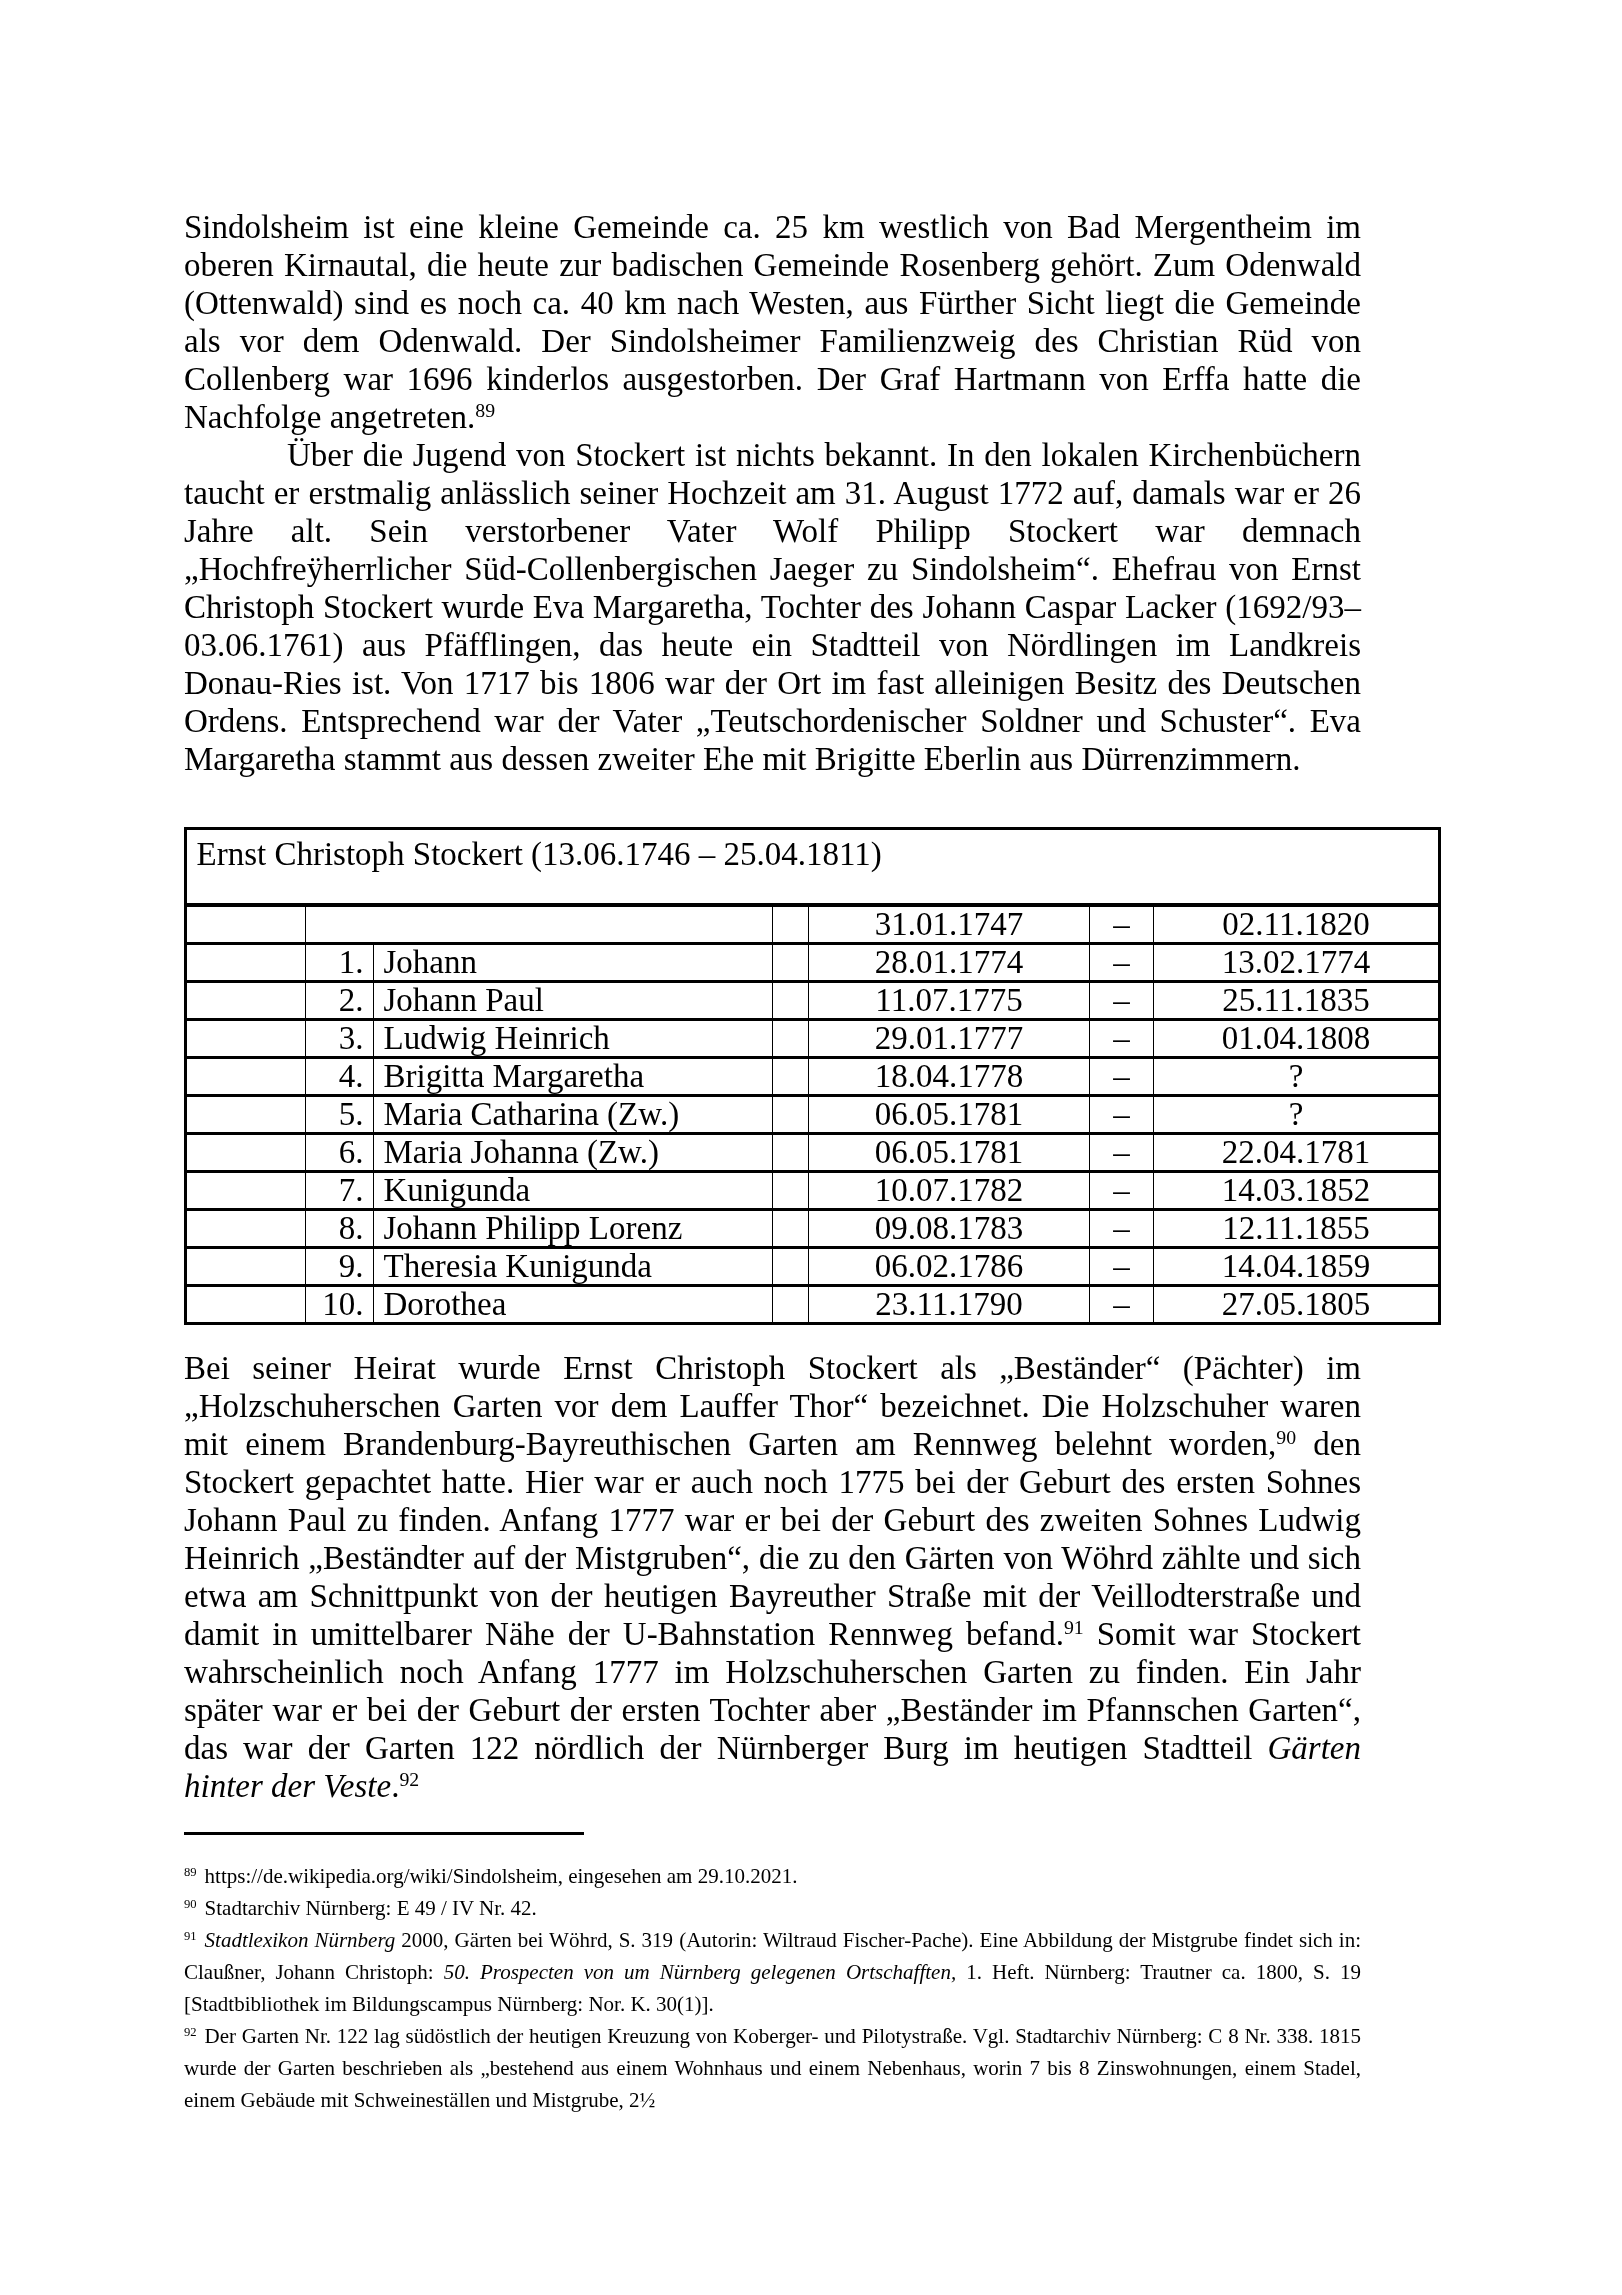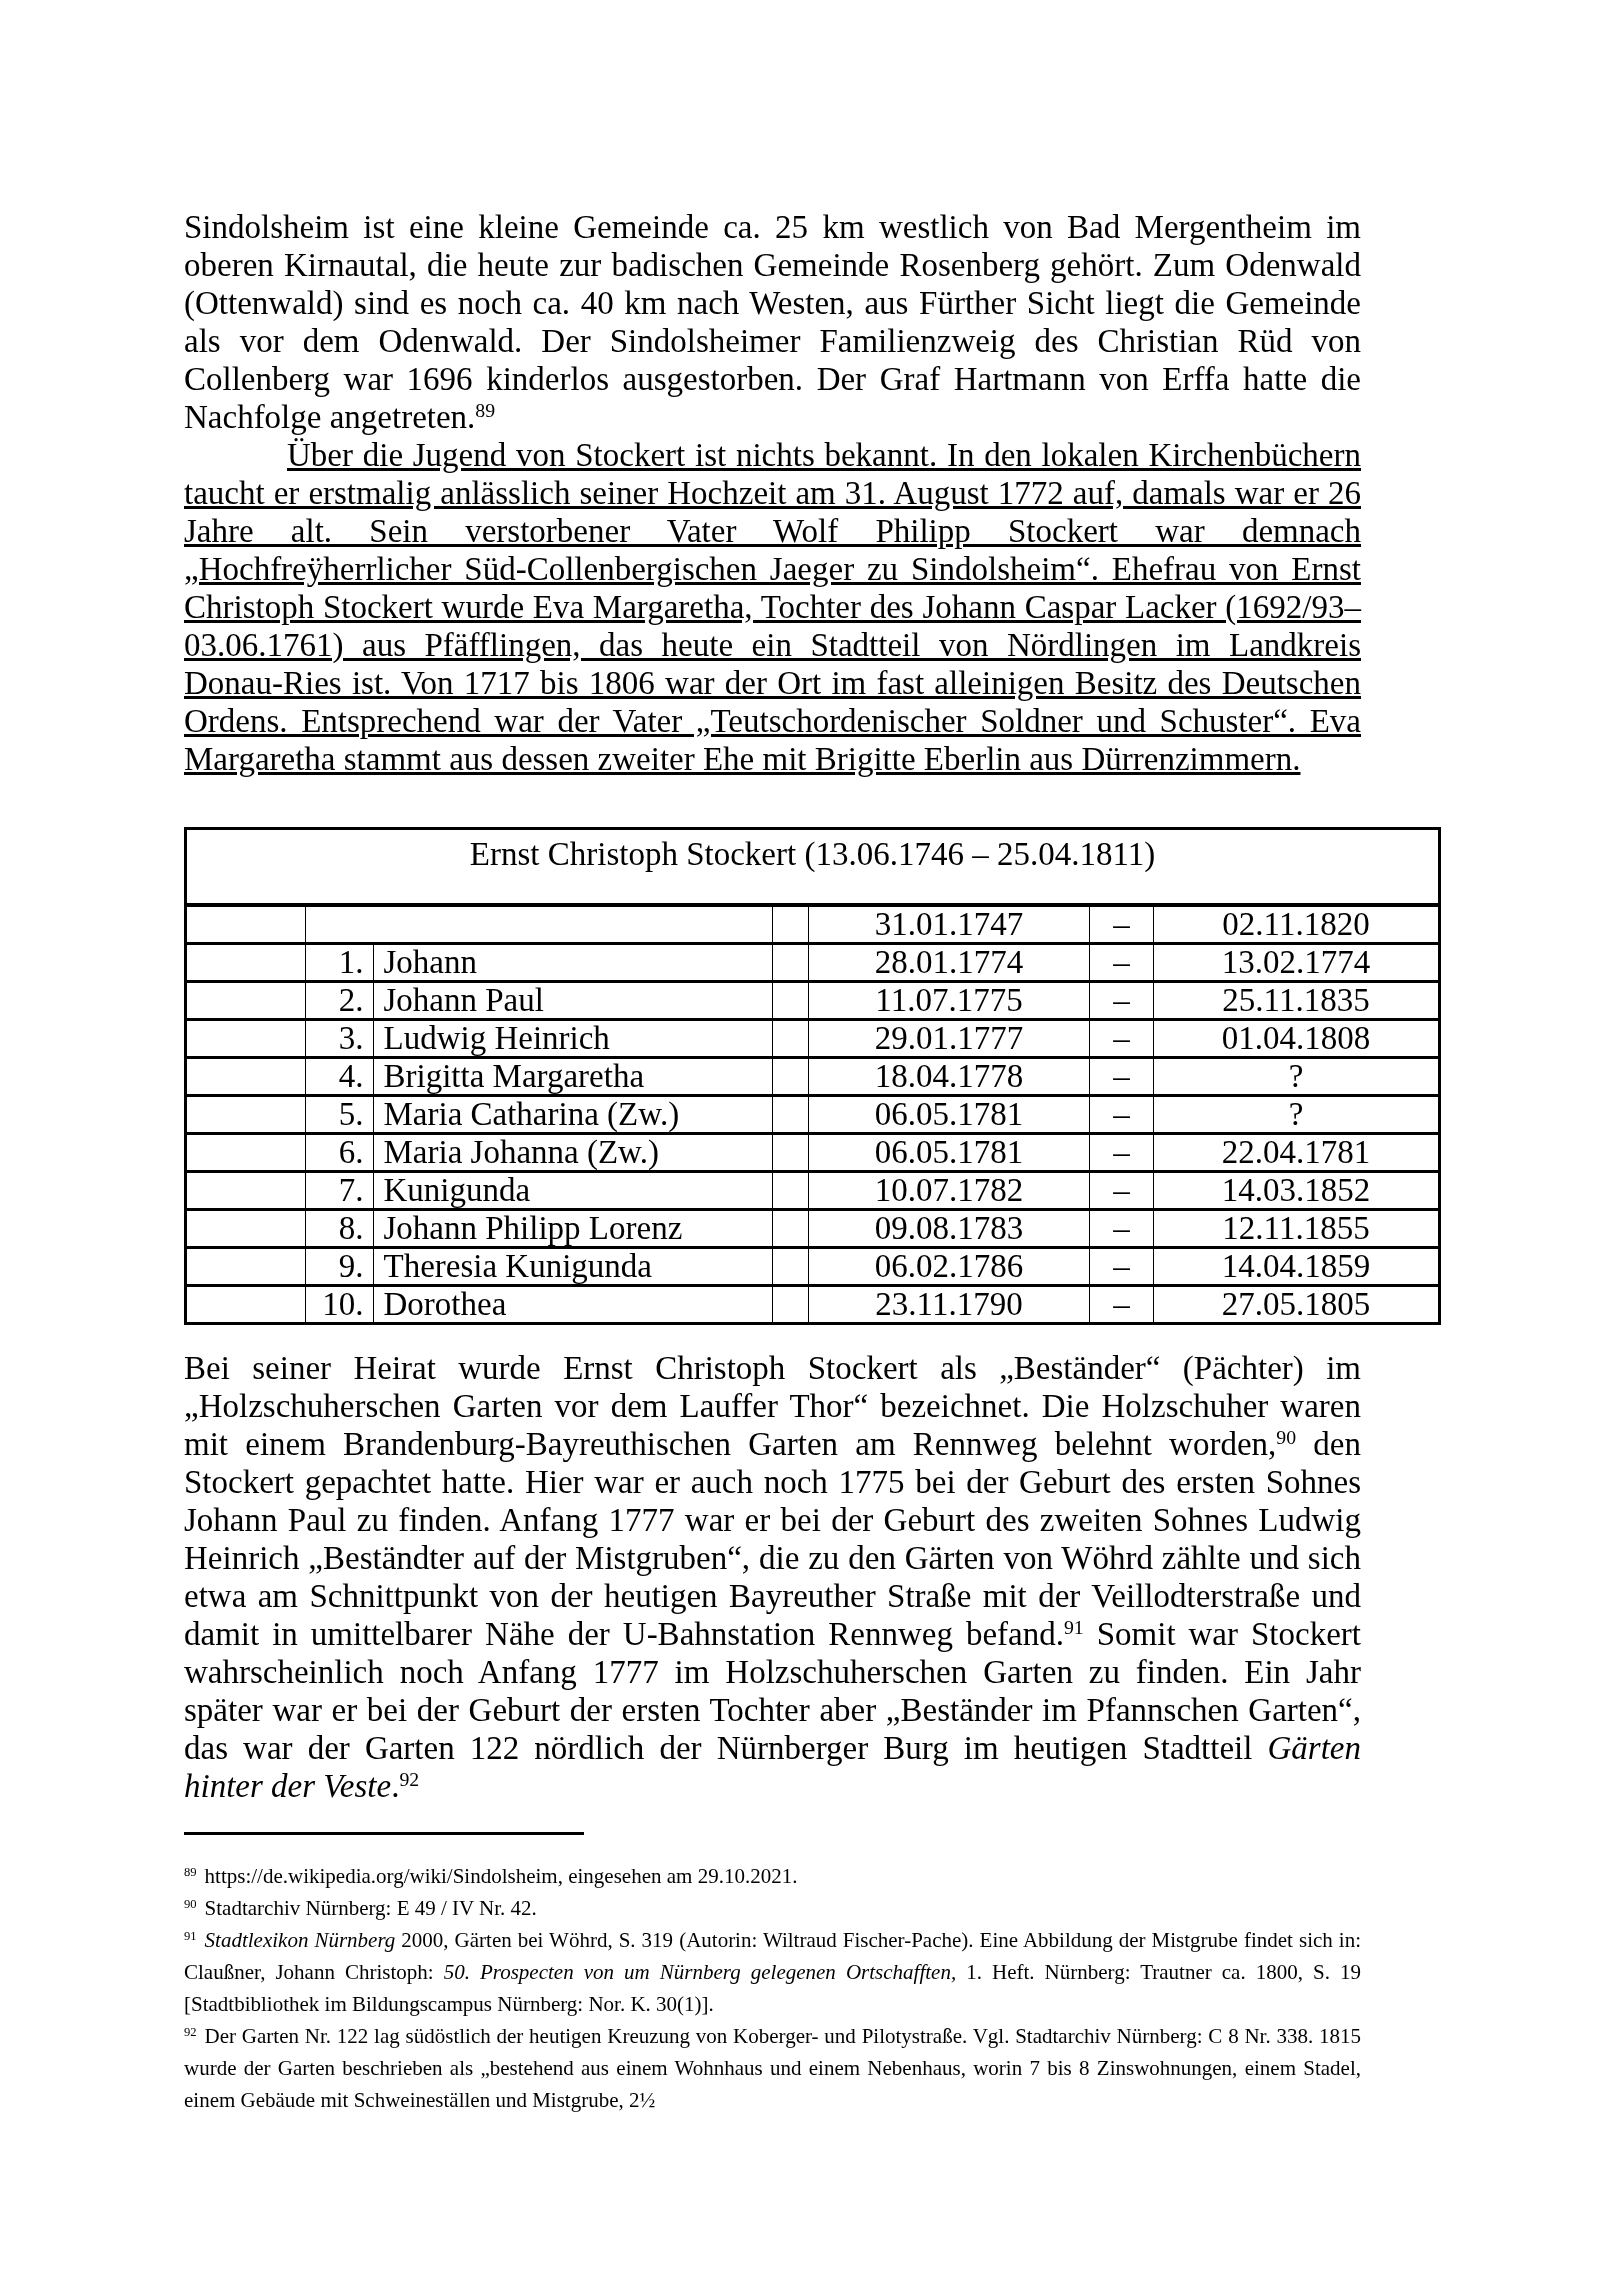--- a/index.html
+++ b/index.html
@@ -9,41 +9,41 @@
     background:#ffffff;color:#000;
     font-family:"Liberation Serif","DejaVu Serif",serif;
     box-sizing:border-box;
     padding:208px 181px 8px 184px;
     overflow:hidden;
   }
   .para{
     font-size:33px;line-height:38px;
     text-align:justify;text-justify:inter-word;
   }
-  .para.indent{text-indent:103px;text-decoration:underline;}
+  .para.indent{text-indent:103px;}
   .para .sup, .fn-num{
     font-size:0.60em;line-height:0;vertical-align:baseline;
     position:relative;top:-0.55em;
   }
   
   table.family-table{
     border-collapse:collapse;table-layout:fixed;
     width:1257px;margin-top:49px;
     border:3.2px solid #000;
   }
   table.family-table td{
     border:1.6px solid #000;
     font-size:33px;line-height:35px;
     height:36px;padding:0 9.5px;
     box-sizing:border-box;
     vertical-align:middle;
     overflow:hidden;white-space:nowrap;
   }
   tr.title-row td{
-    height:76px;vertical-align:top;text-align:center;
+    height:76px;vertical-align:top;
     padding-top:7.1px;
     border-bottom-width:4px;
   }
   tr.ehe-row td{height:35px;}
   tr.dates-row td{height:38px;border-bottom-width:3.2px;}
   tr.kinder-row td{height:35px;}
   tr.child-row td{height:36px;border-bottom-width:3.2px;}
   td.c-left{text-align:left;padding-left:11px;}
   td.c-center{text-align:center;padding:0;}
   td.c-num{text-align:right;padding-right:9.5px;}

